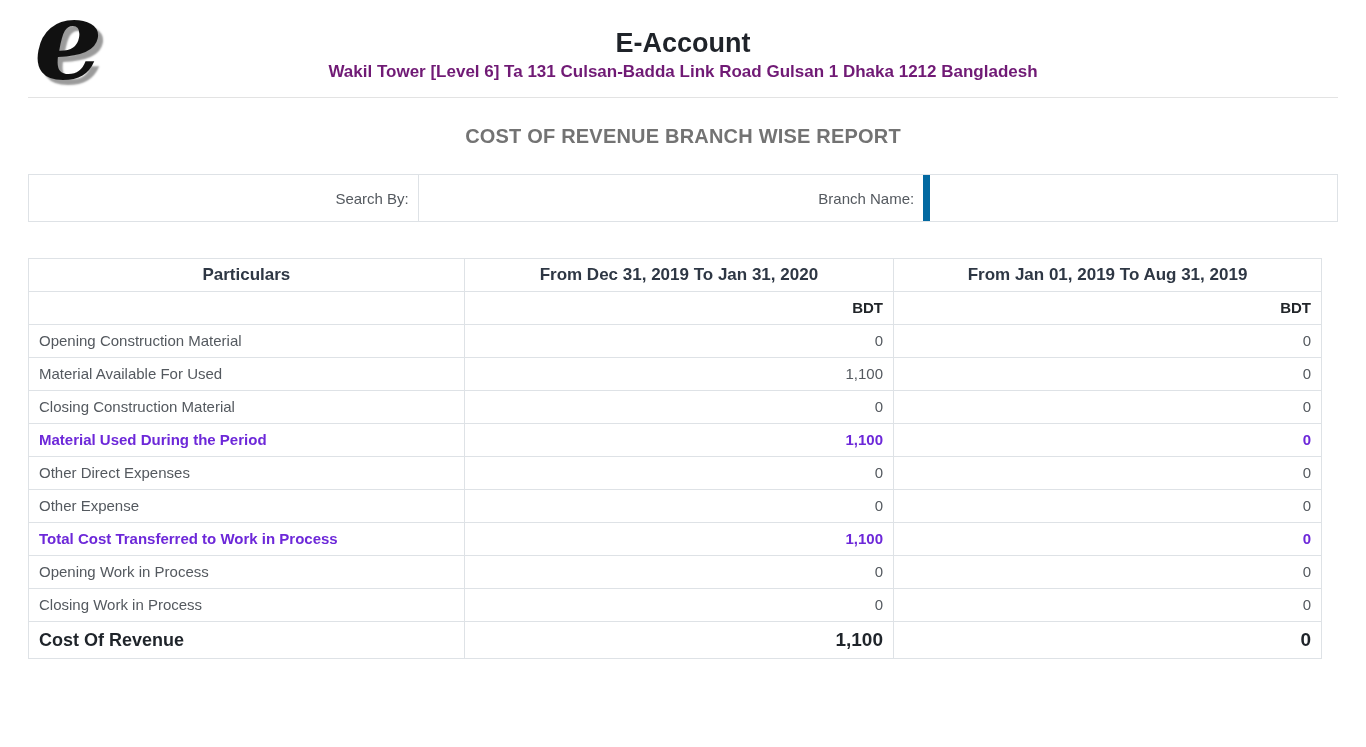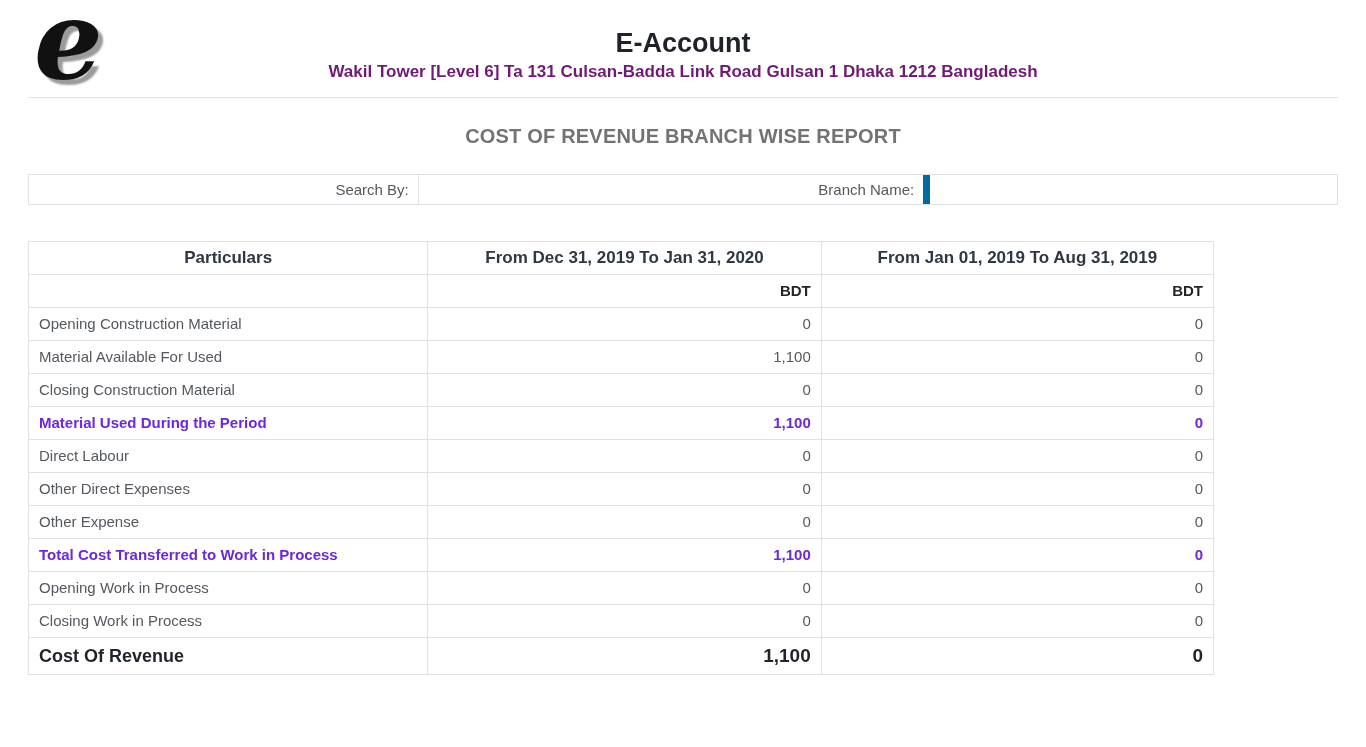--- a/index.html
+++ b/index.html
@@ -54,39 +54,39 @@
     line-height: 28px;
     font-weight: 700;
     color: #737373;
     letter-spacing: 0.2px;
   }
 
   
   .search-bar {
     margin: 24px 28px 0 28px;
     border: 1px solid #dee2e6;
-    height: 31px;
+    height: 48px;
     display: flex;
     align-items: stretch;
     font-size: 15px;
     color: #54595f;
   }
   .search-bar .cell {
     display: flex;
     align-items: center;
     padding: 0 9px;
   }
   .search-bar .c1 { width: 29.8%; justify-content: flex-end; border-right: 1px solid #dee2e6; }
   .search-bar .c2 { width: 39.1%; justify-content: flex-end; border-right: 7px solid #0369a1; }
   .search-bar .c3 { flex: 1; justify-content: flex-start; font-weight: 700; color: #212529; }
 
   
   table.report {
     margin: 36px 28px 16px 28px;
-    width: 1186px;
+    width: 1294px;
     border-collapse: collapse;
     font-size: 15px;
     table-layout: fixed;
     padding-left: 20px;
   }
   table.report th, table.report td {
     border: 1px solid #dee2e6;
   }
   table.report thead th {
     font-size: 17px;
@@ -177,25 +177,20 @@
         <td class="lbl">Closing Construction Material</td>
         <td class="val">0</td>
         <td class="val">0</td>
       </tr>
       <tr class="bold">
         <td class="lbl">Material Used During the Period</td>
         <td class="val">1,100</td>
         <td class="val">0</td>
       </tr>
       <tr>
-        <td class="lbl">Direct Labour</td>
-        <td class="val">0</td>
-        <td class="val">0</td>
-      </tr>
-      <tr>
         <td class="lbl">Other Direct Expenses</td>
         <td class="val">0</td>
         <td class="val">0</td>
       </tr>
       <tr>
         <td class="lbl">Other Expense</td>
         <td class="val">0</td>
         <td class="val">0</td>
       </tr>
       <tr class="bold">

